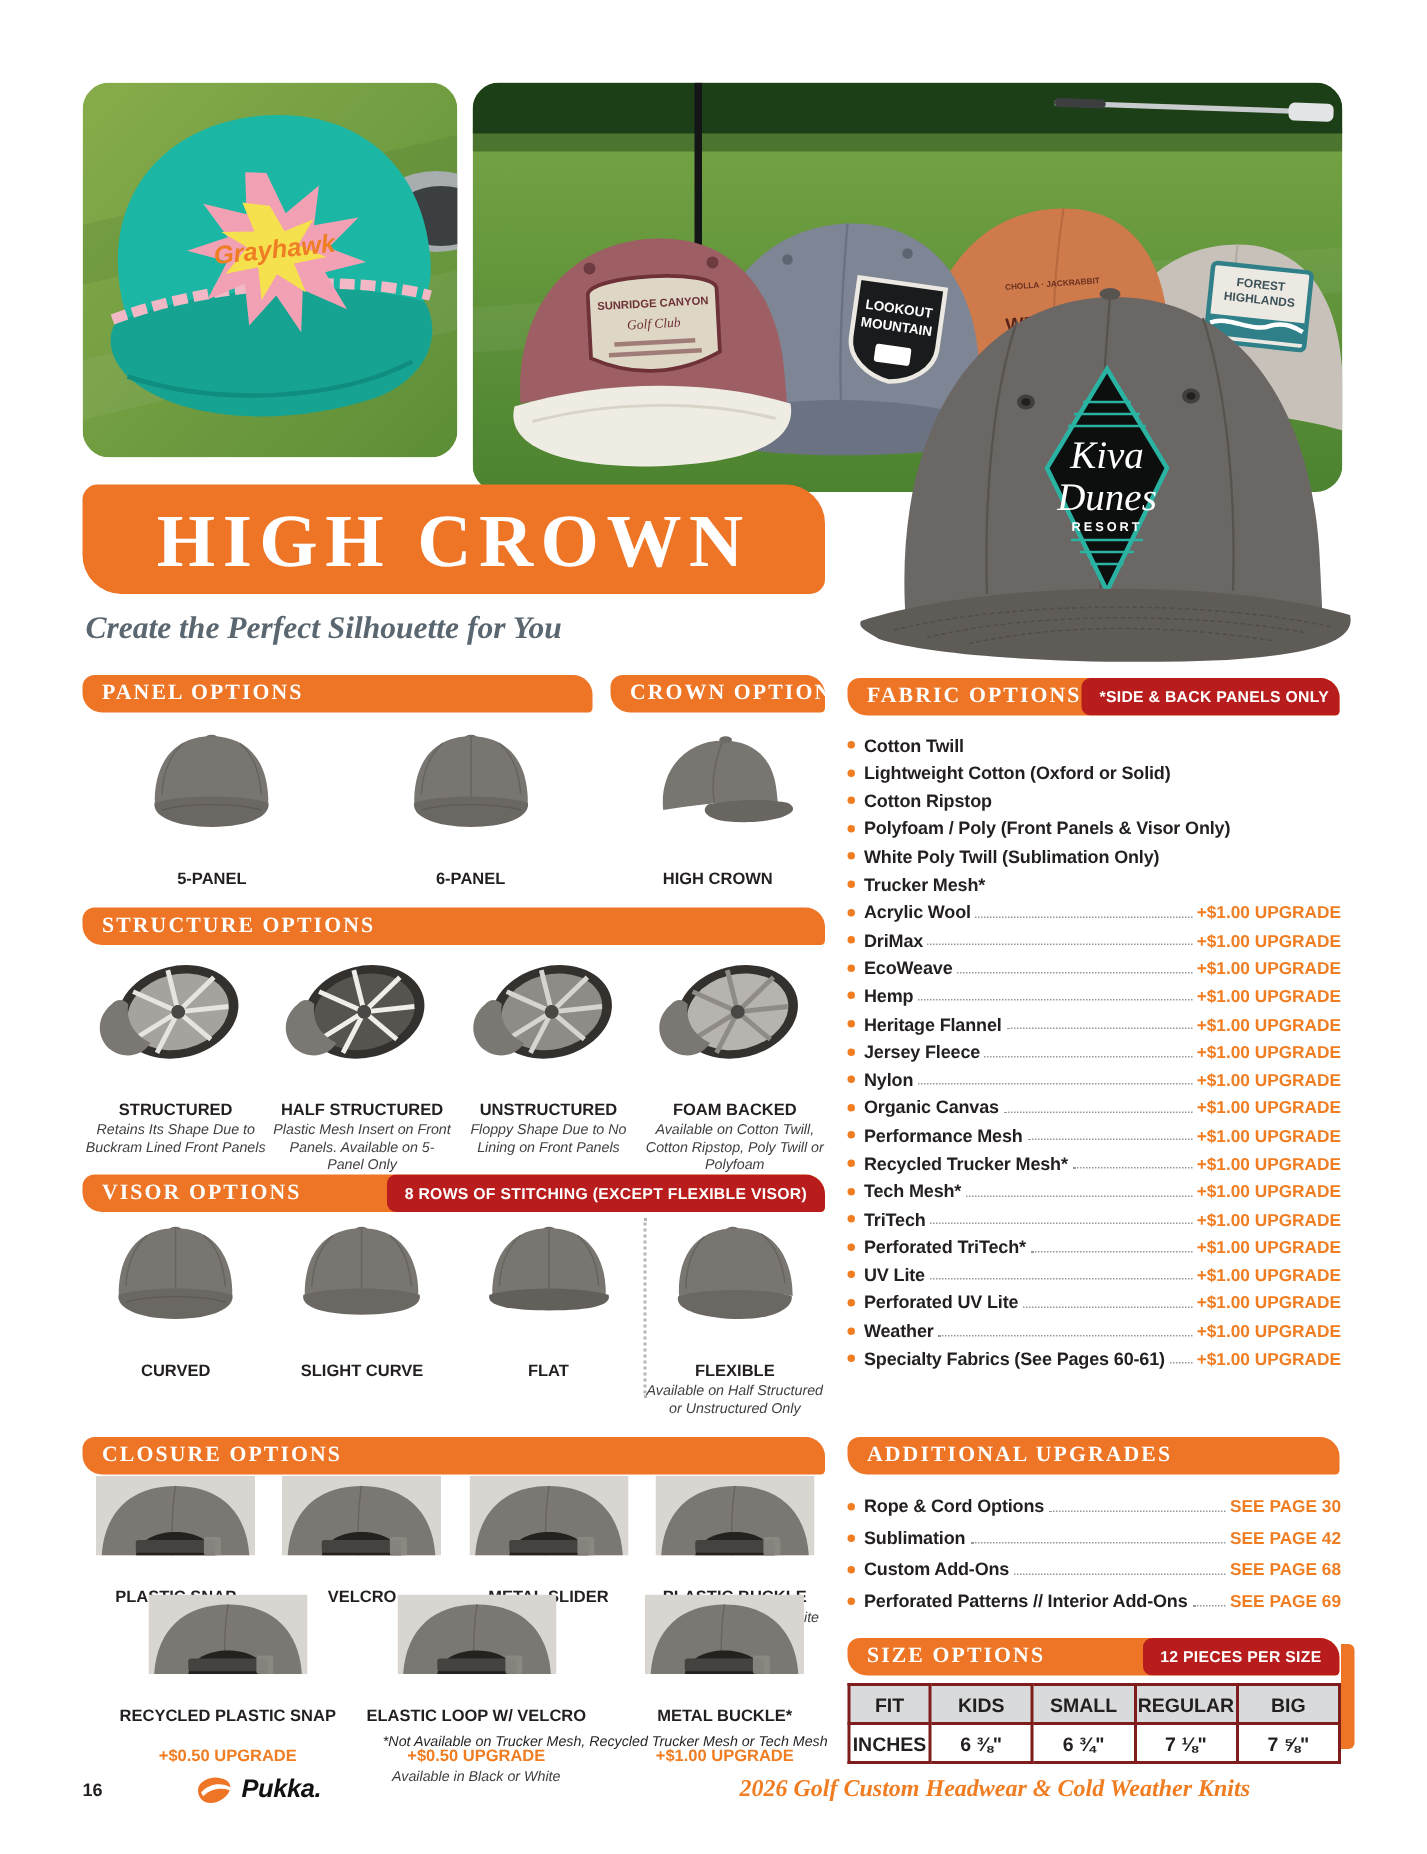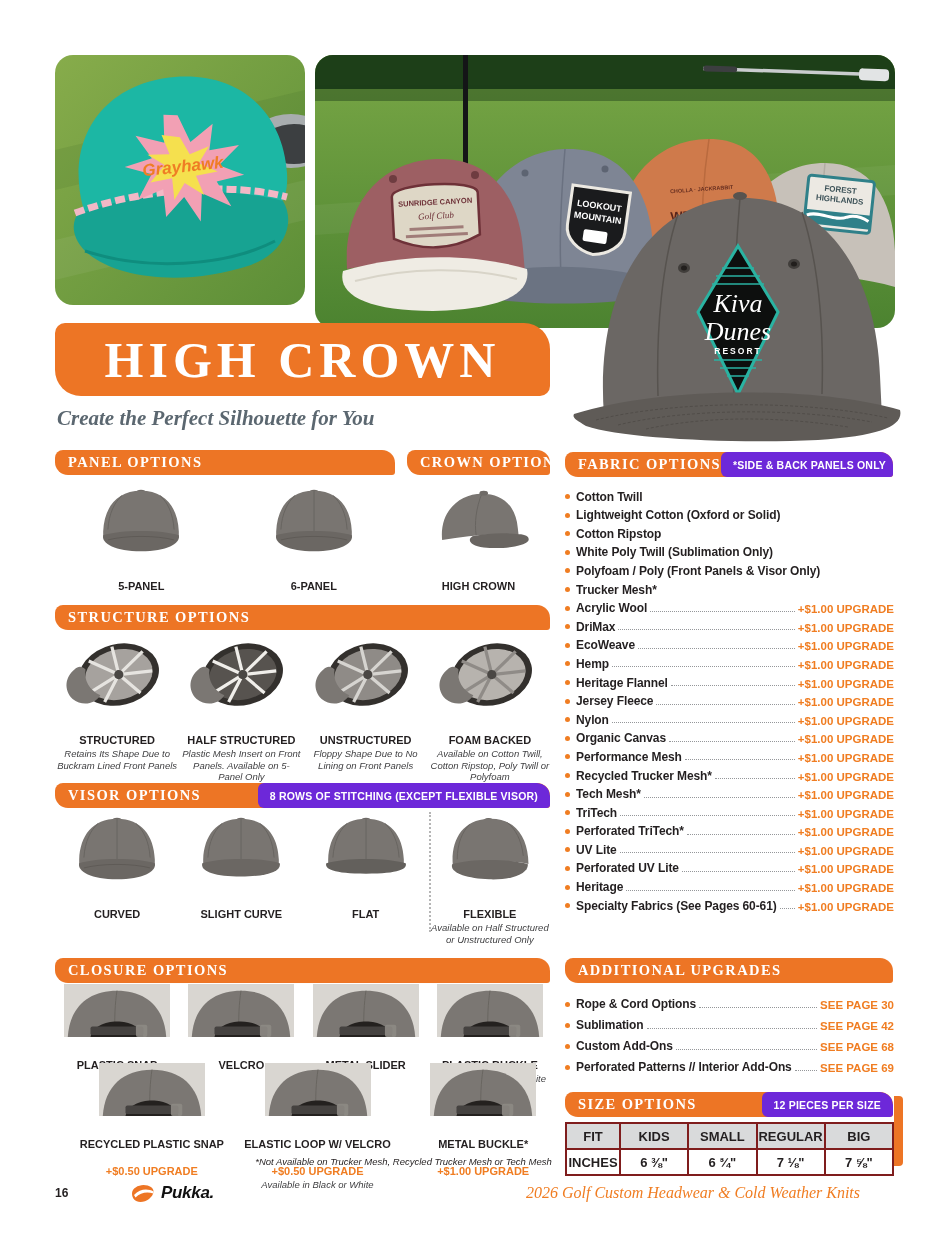--- a/index.html
+++ b/index.html
@@ -14,21 +14,21 @@
   .featured{position:absolute}
 
   
   .banner{background:#ed7525;border-radius:10px 26px 10px 26px;display:flex;align-items:center;justify-content:center}
   .banner span{font-family:"Liberation Serif",serif;font-weight:bold;font-size:50px;letter-spacing:5px;color:#fff;white-space:nowrap}
   .tagline{font-family:"Liberation Serif",serif;font-style:italic;font-weight:bold;font-size:21px;color:#5b6770;white-space:nowrap}
 
   
   .sec-bar{position:absolute;height:25px;background:#ed7525;border-radius:8px 13px 3px 13px;display:flex;align-items:center;justify-content:space-between;overflow:hidden}
   .sec-title{font-family:"Liberation Serif",serif;font-weight:bold;font-size:14.5px;letter-spacing:1.4px;color:#fff;padding-left:13px;white-space:nowrap}
-  .sec-note{height:100%;display:flex;align-items:center;background:#6d28d9;color:#fff;font-weight:bold;font-size:10.5px;letter-spacing:.2px;padding:0 12px;white-space:nowrap;border-radius:6px 13px 3px 6px}
+  .sec-note{height:100%;display:flex;align-items:center;background:#b91c1c;color:#fff;font-weight:bold;font-size:10.5px;letter-spacing:.2px;padding:0 12px;white-space:nowrap;border-radius:6px 13px 3px 6px}
 
   
   .row{position:absolute;display:flex}
   .col{flex:1;display:flex;flex-direction:column;align-items:center;text-align:center;min-width:0}
   .hat-img{width:104px;height:72px}
   .hat-img.under{width:112px;height:74px}
   .closure-img{width:106px;height:53px}
   .opt-label{font-weight:bold;font-size:11px;margin-top:22px;color:#231f20;white-space:nowrap}
   .opt-upgrade{font-weight:bold;font-size:11px;color:#f07d22;margin-top:15px;white-space:nowrap}
   .opt-desc{font-style:italic;font-size:9.5px;line-height:11.5px;color:#3f3f41;margin-top:2px;max-width:120px}
@@ -53,21 +53,21 @@
   .v-structured{--inner:#a6a29e;--tape:#e6e4e0}
   .v-half{--inner:#57534f;--tape:#f0eeea}
   .v-unstructured{--inner:#8f8b87;--tape:#d6d4d0}
   .v-foam{--inner:#b7b3ae;--tape:#8f8b87}
   .v-leather{--strap:#c78a4e}
 
   
   .footer-num{position:absolute;font-weight:bold;font-size:12px}
   .brand{position:absolute;display:flex;align-items:flex-end;gap:5px}
   .brand-name{font-weight:bold;font-style:italic;font-size:17px;letter-spacing:-.3px;color:#111}
-  .catalog-line{position:absolute;font-family:"Liberation Serif",serif;font-weight:normal;font-style:italic;font-size:16px;color:#f07d22;text-align:center;white-space:nowrap}
+  .catalog-line{position:absolute;font-family:"Liberation Serif",serif;font-weight:bold;font-style:italic;font-size:16px;color:#f07d22;text-align:left;white-space:nowrap}
   .edge-tab{position:absolute;background:#ed7525;border-radius:0 4px 4px 0}
 </style>
 </head>
 <body>
 
 <div class="page">
 
   <svg width="0" height="0" style="position:absolute" aria-hidden="true">
     <defs>
       <g id="dome">
@@ -450,32 +450,32 @@
       </li>
 
       <li class="fab-item">
         <span class="dot"></span>
         <span class="fab-label">Cotton Ripstop</span>
 
       </li>
 
       <li class="fab-item">
         <span class="dot"></span>
+        <span class="fab-label">Polyfoam / Poly (Front Panels &amp; Visor Only)</span>
+
+      </li>
+
+      <li class="fab-item">
+        <span class="dot"></span>
         <span class="fab-label">White Poly Twill (Sublimation Only)</span>
 
       </li>
 
       <li class="fab-item">
         <span class="dot"></span>
-        <span class="fab-label">Polyfoam / Poly (Front Panels &amp; Visor Only)</span>
-
-      </li>
-
-      <li class="fab-item">
-        <span class="dot"></span>
         <span class="fab-label">Trucker Mesh*</span>
 
       </li>
 
       <li class="fab-item">
         <span class="dot"></span>
         <span class="fab-label">Acrylic Wool</span>
         <span class="leader"></span>
         <span class="fab-upgrade">+$1.00 UPGRADE</span>
       </li>
@@ -573,21 +573,21 @@
 
       <li class="fab-item">
         <span class="dot"></span>
         <span class="fab-label">Perforated UV Lite</span>
         <span class="leader"></span>
         <span class="fab-upgrade">+$1.00 UPGRADE</span>
       </li>
 
       <li class="fab-item">
         <span class="dot"></span>
-        <span class="fab-label">Heritage</span>
+        <span class="fab-label">Weather</span>
         <span class="leader"></span>
         <span class="fab-upgrade">+$1.00 UPGRADE</span>
       </li>
 
       <li class="fab-item">
         <span class="dot"></span>
         <span class="fab-label">Specialty Fabrics (See Pages 60-61)</span>
         <span class="leader"></span>
         <span class="fab-upgrade">+$1.00 UPGRADE</span>
       </li>

